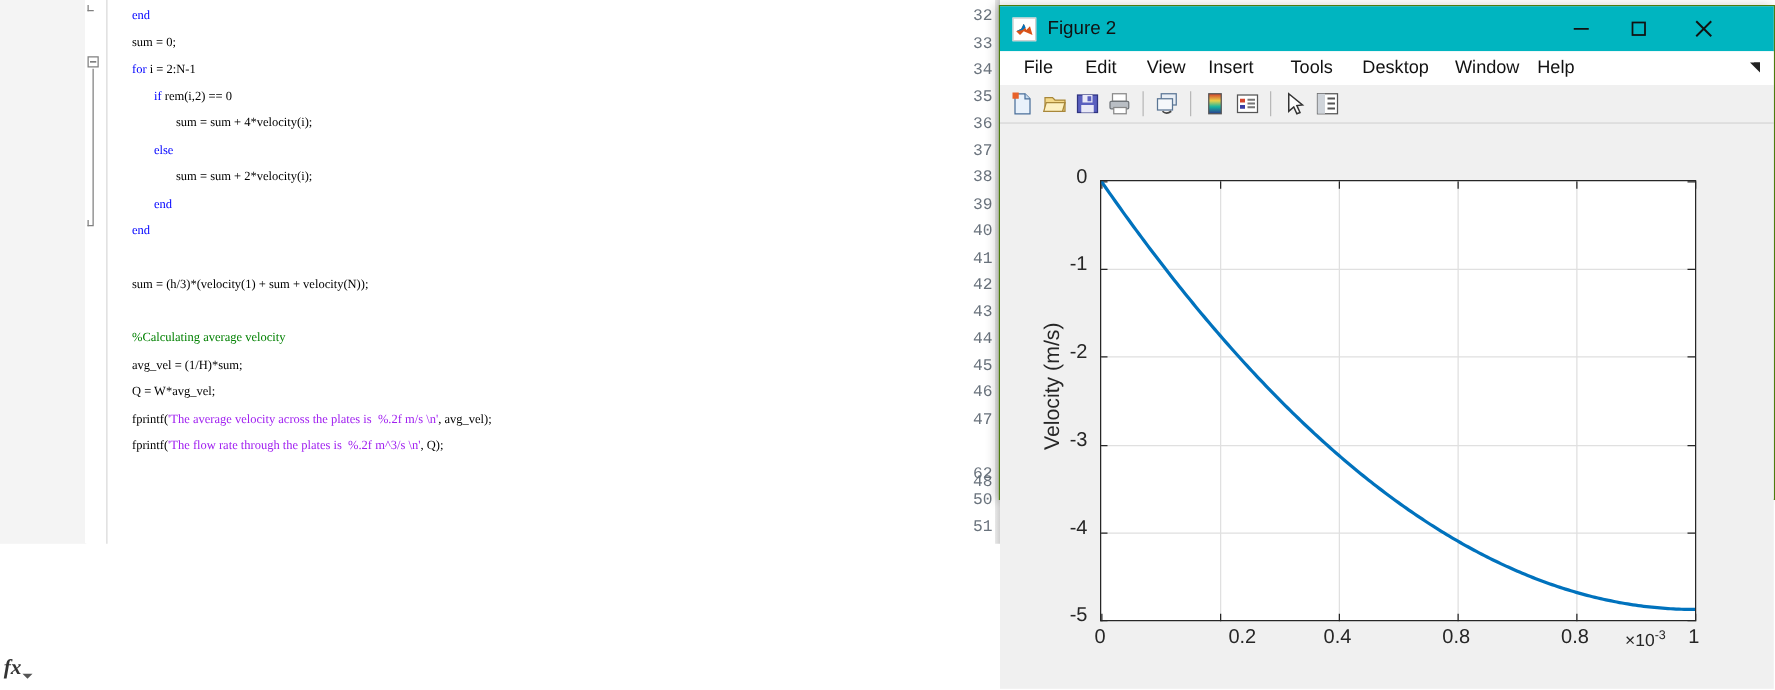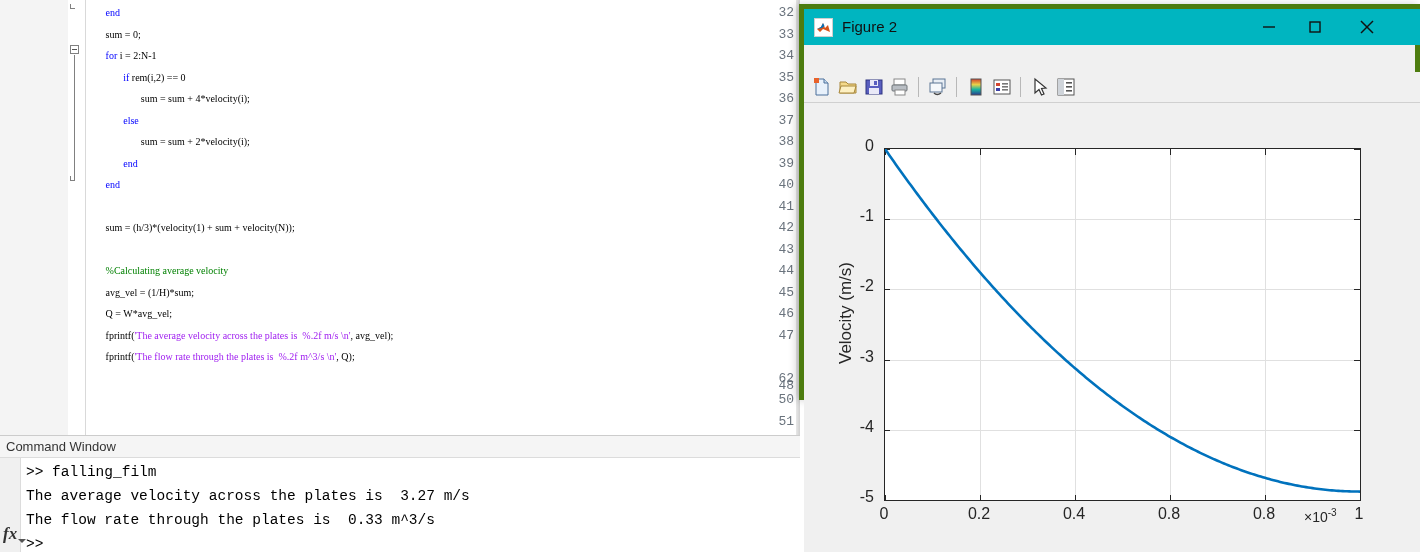--- a/index.html
+++ b/index.html
@@ -76,21 +76,21 @@
 
   
   #ide-right{position:absolute;left:800px;top:0;width:620px;height:552px;background:#ffffff;}
   #ide-toolstrip{position:absolute;left:800px;top:0;width:620px;height:12px;background:#f0f0f0;}
   #ide-editor-edge{position:absolute;left:796px;top:0;width:4px;height:435px;
      background:linear-gradient(to right,#e8e8e8,#d0d0d0);}
 
   
   #figwin{
     position:absolute;left:799px;top:4px;width:621px;height:396px;
-    background:#f0f0f0;border:5px solid #4d7c0f;box-sizing:border-box;
+    background:#f0f0f0;border:1px solid #4d7c0f;box-sizing:border-box;
     box-shadow:-3px 0 8px rgba(0,0,0,.18);
   }
   #fig-titlebar{
     position:absolute;left:0;top:0;width:619px;height:36px;background:#00b5c0;
   }
   #fig-icon{
     position:absolute;left:10px;top:9px;width:19px;height:19px;background:#ffffff;
     border:1px solid #cfcfcf;box-sizing:border-box;
   }
   #fig-icon svg{position:absolute;left:1px;top:1px;}
@@ -220,30 +220,20 @@
     <div class="fold-tick" style="left:70px;top:8px;"></div>
     <div class="fold-tick-v" style="left:70px;top:4px;"></div>
     <div class="fold-box" style="left:70px;top:45px;"></div>
     <div class="fold-line" style="left:74px;top:55px;height:125px;"></div>
     <div class="fold-tick" style="left:70px;top:180px;"></div>
     <div class="fold-tick-v" style="left:70px;top:176px;"></div>
   </div>
 
   <div id="ide-editor-edge"></div>
 
-  <div id="cmdwin">
-    <div id="cmd-title">Command Window</div>
-    <div id="cmd-left"></div>
-    <div id="cmd-lines">
-        <div class="cmd-line" style="top: 24px;">&gt;&gt; falling_film</div>
-        <div class="cmd-line" style="top: 48px;">The average velocity across the plates is  3.27 m/s</div>
-        <div class="cmd-line" style="top: 72px;">The flow rate through the plates is  0.33 m^3/s</div>
-        <div class="cmd-line" style="top: 96px;">&gt;&gt;</div>
-      </div>
-  </div>
   <div id="fx">fx</div>
   <div id="fx-arrow"></div>
 </div>
 
 <div id="figwin">
 
   <div id="fig-titlebar">
     <div id="fig-icon">
       <svg width="15" height="15" viewBox="0 0 15 15">
         <path d="M1 9 L5 7 L7 3 L9 8 L12 5 L14 12 L7 9 L4 12 Z" fill="#d95319"></path>
@@ -263,20 +253,38 @@
         </svg>
     </div>
     <div class="winbtn" id="btn-close">
       <svg width="16" height="16">
           <line x1="2" y1="2" x2="14" y2="14" stroke="#111" stroke-width="1.5"></line>
           <line x1="14" y1="2" x2="2" y2="14" stroke="#111" stroke-width="1.5"></line>
         </svg>
     </div>
   </div>
 
+  <div id="fig-menubar">
+    <div id="menu-items">
+        <div class="menu-item" style="left: 12px;">File</div>
+        <div class="menu-item" style="left: 61.2px;">Edit</div>
+        <div class="menu-item" style="left: 110.4px;">View</div>
+        <div class="menu-item" style="left: 159.6px;">Insert</div>
+        <div class="menu-item" style="left: 225.4px;">Tools</div>
+        <div class="menu-item" style="left: 282.9px;">Desktop</div>
+        <div class="menu-item" style="left: 357px;">Window</div>
+        <div class="menu-item" style="left: 422.8px;">Help</div>
+      </div>
+    <div id="menu-expand">
+      <svg width="14" height="14" viewBox="0 0 14 14">
+        <path d="M3 3 L11 3 L11 11 Z" fill="#222"></path>
+        <path d="M11 3 L6 3 L11 8 Z" fill="#222"></path>
+      </svg>
+    </div>
+  </div>
 
   <div id="fig-toolbar">
 
     <div class="tbi" style="left:8px;">
       <svg width="20" height="20" viewBox="0 0 20 20">
         <path d="M4 2 h8 l4 4 v12 h-12 z" fill="#e8f1fb" stroke="#4a6f9a" stroke-width="1"></path>
         <path d="M12 2 v4 h4" fill="#c7dcf0" stroke="#4a6f9a" stroke-width="1"></path>
         <rect x="2" y="1" width="5" height="5" fill="#e8622a"></rect>
       </svg>
     </div>
@@ -398,21 +406,21 @@
           <div class="ticky" style="top: 0px;"></div>
           <div class="ticky-right" style="top: 0px;"></div>
         </div>
       <svg id="curve" width="475" height="351" viewBox="0 0 475 351" style="position:absolute;left:0;top:0;">
         <polyline id="curve-path" fill="none" stroke="#0072BD" stroke-width="2.6" stroke-linejoin="round" stroke-linecap="round" points="0.00,0.00 2.16,3.11 4.32,6.20 6.48,9.28 8.64,12.34 10.80,15.39 12.95,18.43 15.11,21.45 17.27,24.46 19.43,27.46 21.59,30.44 23.75,33.40 25.91,36.35 28.07,39.29 30.23,42.21 32.39,45.12 34.55,48.02 36.70,50.90 38.86,53.76 41.02,56.62 43.18,59.46 45.34,62.28 47.50,65.09 49.66,67.89 51.82,70.67 53.98,73.43 56.14,76.19 58.30,78.93 60.45,81.65 62.61,84.36 64.77,87.06 66.93,89.74 69.09,92.41 71.25,95.06 73.41,97.70 75.57,100.33 77.73,102.94 79.89,105.54 82.05,108.12 84.20,110.69 86.36,113.25 88.52,115.79 90.68,118.32 92.84,120.83 95.00,123.33 97.16,125.81 99.32,128.28 101.48,130.74 103.64,133.18 105.80,135.61 107.95,138.02 110.11,140.42 112.27,142.81 114.43,145.18 116.59,147.53 118.75,149.88 120.91,152.21 123.07,154.52 125.23,156.82 127.39,159.11 129.55,161.38 131.70,163.64 133.86,165.88 136.02,168.11 138.18,170.33 140.34,172.53 142.50,174.71 144.66,176.89 146.82,179.05 148.98,181.19 151.14,183.32 153.30,185.44 155.45,187.54 157.61,189.63 159.77,191.70 161.93,193.76 164.09,195.81 166.25,197.84 168.41,199.85 170.57,201.86 172.73,203.85 174.89,205.82 177.05,207.78 179.20,209.73 181.36,211.66 183.52,213.58 185.68,215.48 187.84,217.37 190.00,219.25 192.16,221.11 194.32,222.96 196.48,224.79 198.64,226.61 200.80,228.41 202.95,230.21 205.11,231.98 207.27,233.74 209.43,235.49 211.59,237.23 213.75,238.95 215.91,240.65 218.07,242.34 220.23,244.02 222.39,245.69 224.55,247.33 226.70,248.97 228.86,250.59 231.02,252.20 233.18,253.79 235.34,255.37 237.50,256.93 239.66,258.48 241.82,260.02 243.98,261.54 246.14,263.05 248.30,264.54 250.45,266.02 252.61,267.49 254.77,268.94 256.93,270.37 259.09,271.80 261.25,273.20 263.41,274.60 265.57,275.98 267.73,277.34 269.89,278.70 272.05,280.03 274.20,281.36 276.36,282.67 278.52,283.96 280.68,285.24 282.84,286.51 285.00,287.76 287.16,289.00 289.32,290.23 291.48,291.44 293.64,292.63 295.80,293.82 297.95,294.98 300.11,296.14 302.27,297.28 304.43,298.40 306.59,299.51 308.75,300.61 310.91,301.69 313.07,302.76 315.23,303.82 317.39,304.86 319.55,305.88 321.70,306.90 323.86,307.89 326.02,308.88 328.18,309.85 330.34,310.80 332.50,311.74 334.66,312.67 336.82,313.58 338.98,314.48 341.14,315.37 343.30,316.24 345.45,317.10 347.61,317.94 349.77,318.77 351.93,319.58 354.09,320.38 356.25,321.17 358.41,321.94 360.57,322.69 362.73,323.44 364.89,324.17 367.05,324.88 369.20,325.58 371.36,326.27 373.52,326.94 375.68,327.60 377.84,328.24 380.00,328.87 382.16,329.49 384.32,330.09 386.48,330.68 388.64,331.25 390.80,331.81 392.95,332.36 395.11,332.89 397.27,333.40 399.43,333.91 401.59,334.39 403.75,334.87 405.91,335.33 408.07,335.77 410.23,336.21 412.39,336.62 414.55,337.03 416.70,337.42 418.86,337.79 421.02,338.15 423.18,338.50 425.34,338.83 427.50,339.15 429.66,339.45 431.82,339.74 433.98,340.02 436.14,340.28 438.30,340.53 440.45,340.76 442.61,340.98 444.77,341.19 446.93,341.38 449.09,341.56 451.25,341.72 453.41,341.87 455.57,342.00 457.73,342.12 459.89,342.23 462.05,342.32 464.20,342.40 466.36,342.46 468.52,342.51 470.68,342.55 472.84,342.57 475.00,342.58"></polyline>
       </svg>
     </div>
 
     <div id="xticklabels">
         <div class="xlab" style="left: 50px;">0</div>
-        <div class="xlab" style="left: 145px;">0.2</div>
+        <div class="xlab" style="left: 145px; text-align: right;">0.2</div>
         <div class="xlab" style="left: 240px;">0.4</div>
         <div class="xlab" style="left: 335px;">0.8</div>
         <div class="xlab" style="left: 430px;">0.8</div>
         <div class="xlab" style="left: 525px;">1</div>
       </div>
     <div id="yticklabels">
         <div class="ylab" style="top: 385px;">-5</div>
         <div class="ylab" style="top: 314.8px;">-4</div>
         <div class="ylab" style="top: 244.6px;">-3</div>
         <div class="ylab" style="top: 174.4px;">-2</div>

